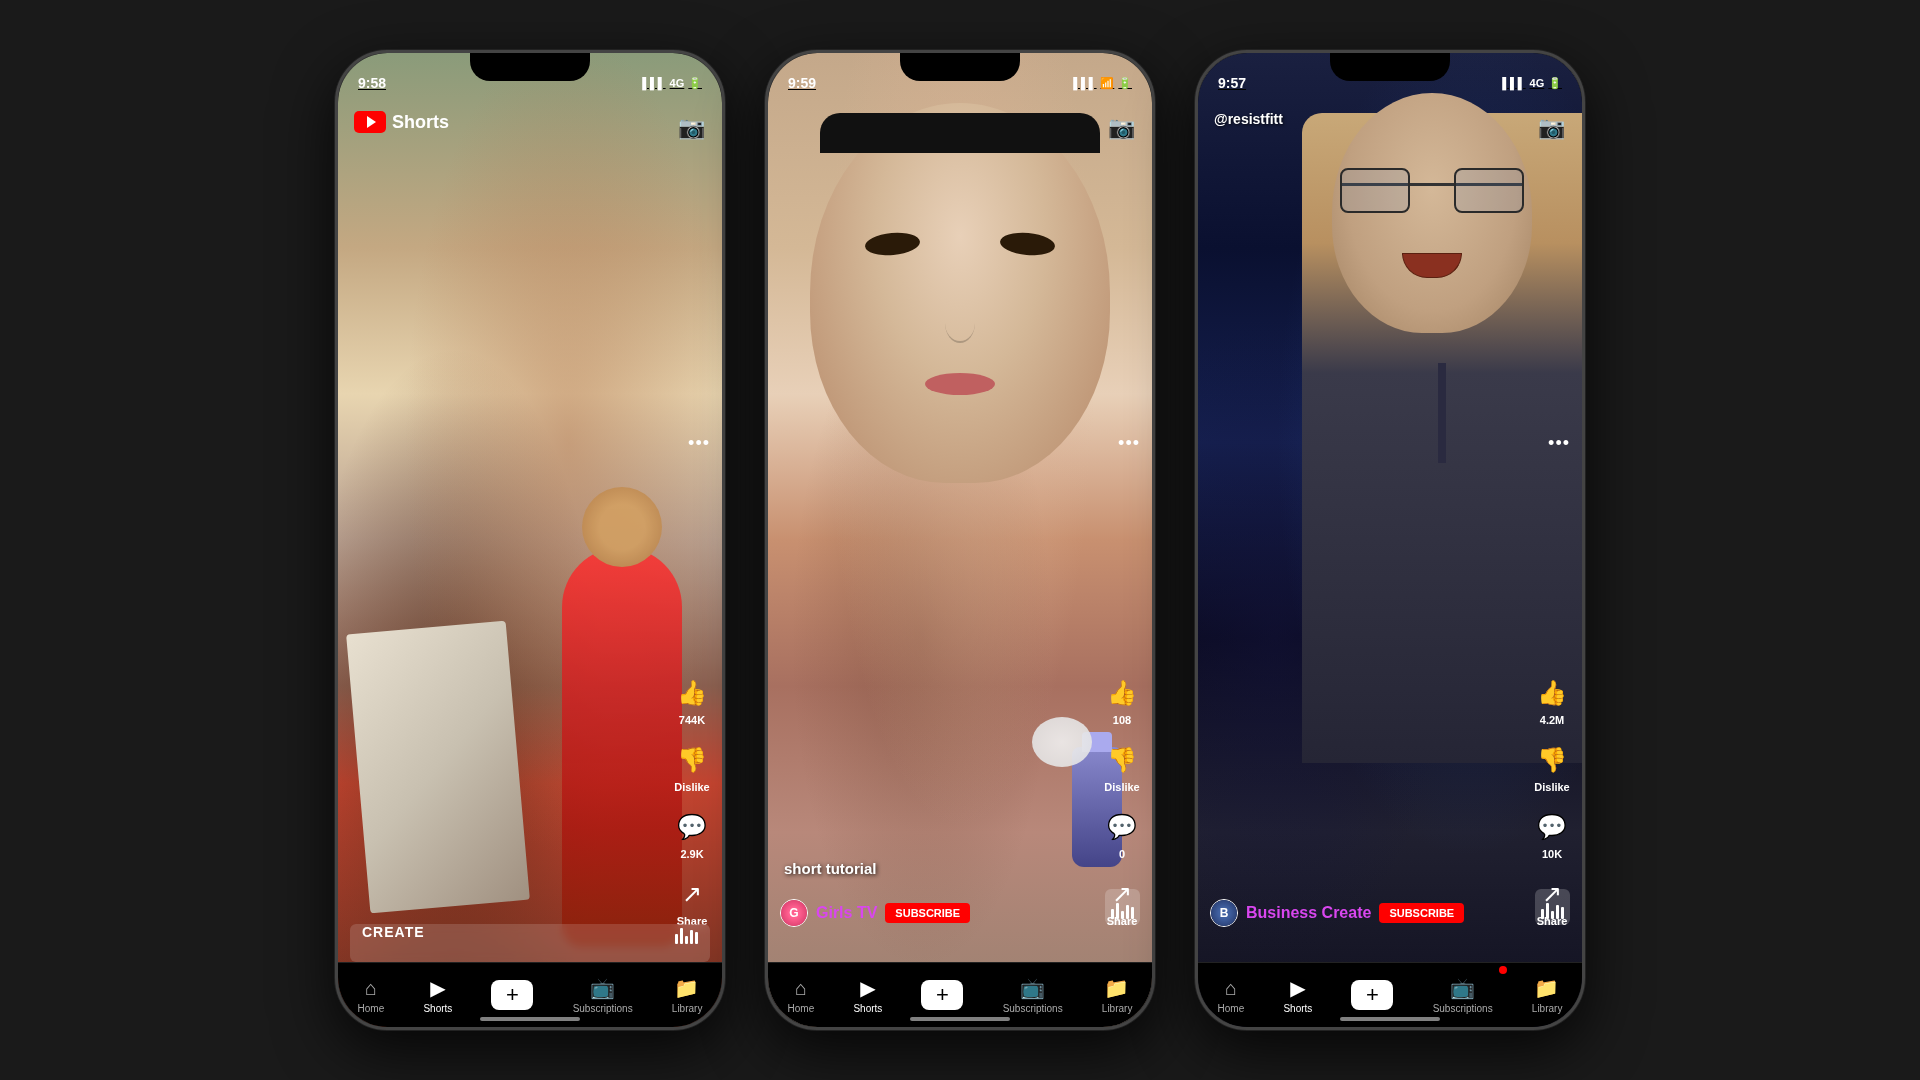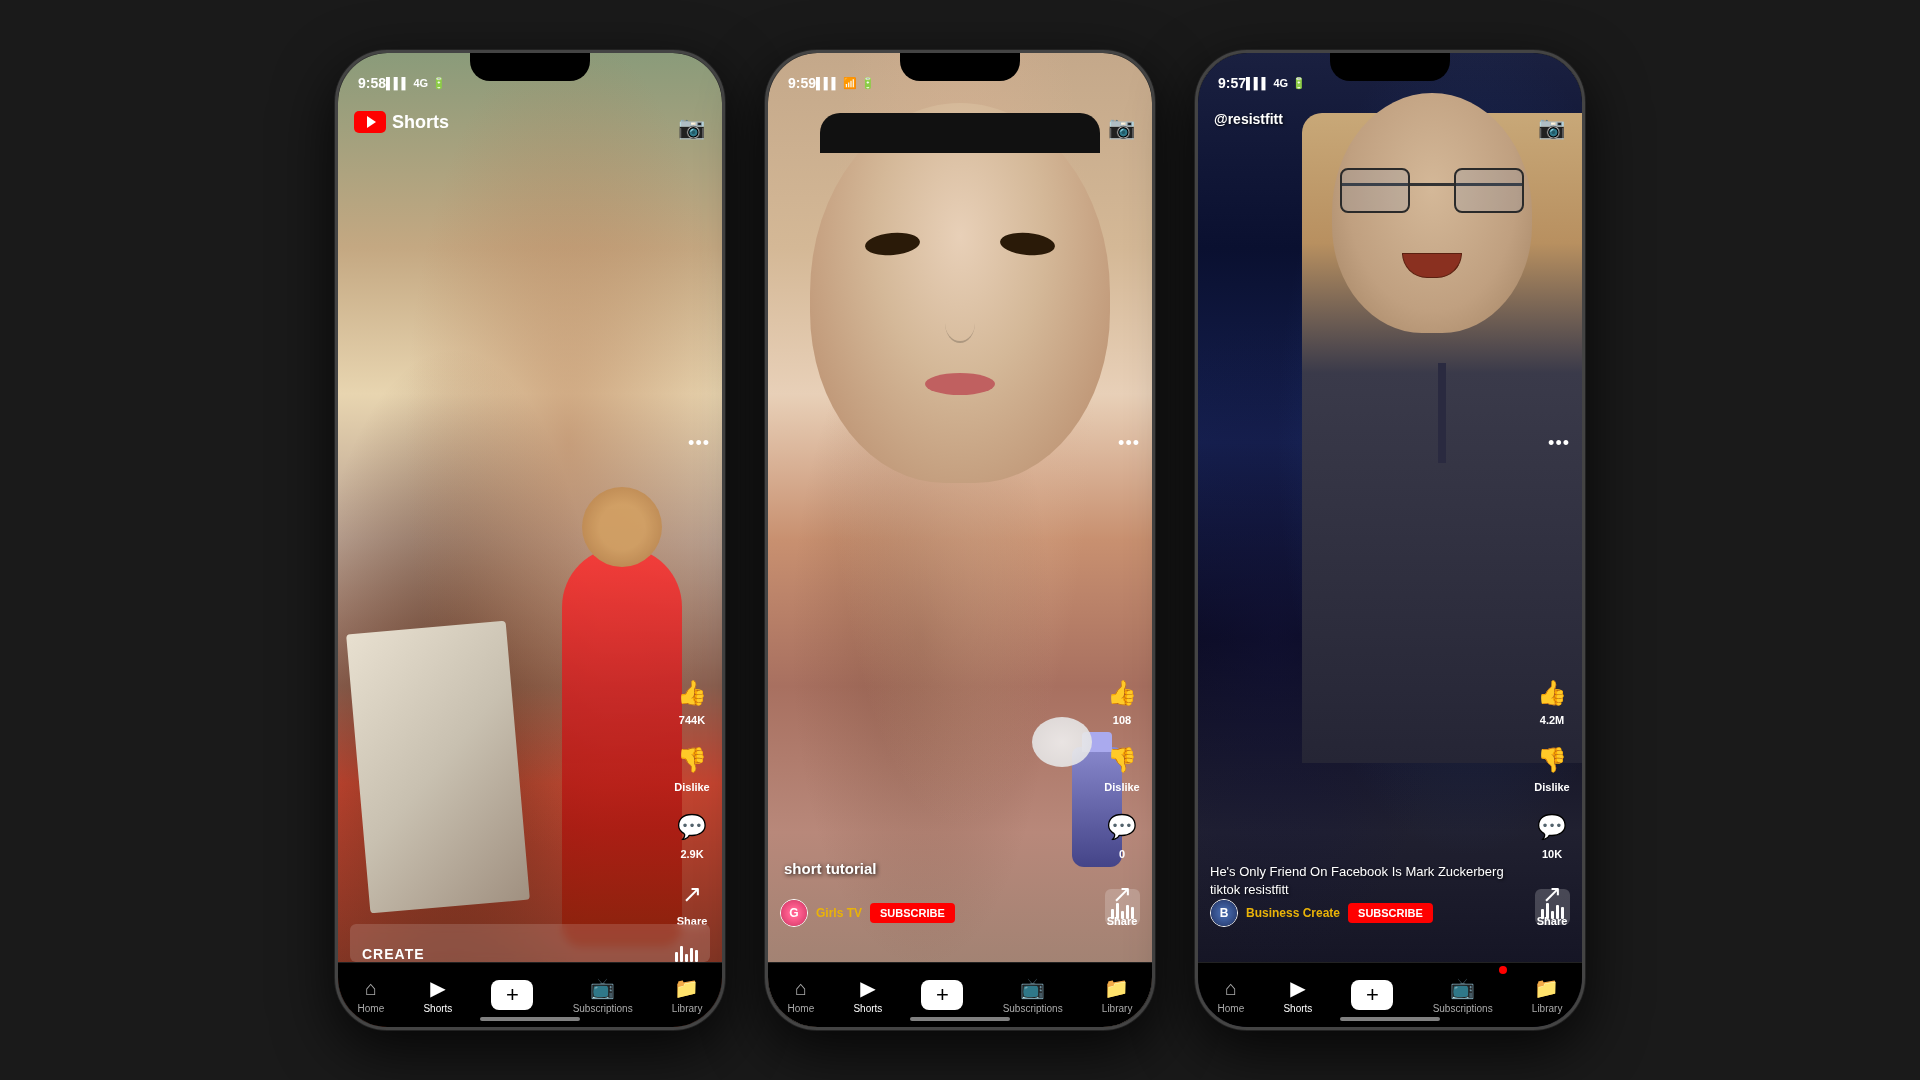--- a/index.html
+++ b/index.html
@@ -65,23 +65,24 @@
     }
 
     
     .status-bar {
       position: absolute;
       top: 0; left: 0; right: 0;
       height: 50px;
       z-index: 10;
       display: flex;
       align-items: center;
-      justify-content: flex-start;
+      justify-content: space-between;
       padding: 10px 20px 0;
       background: transparent;
+      text-decoration: underline;
     }
 
     .notch {
       position: absolute;
       top: 0;
       left: 50%;
       transform: translateX(-50%);
       width: 120px;
       height: 28px;
       background: #000;
@@ -307,22 +308,22 @@
       height: 100%;
       display: flex;
       align-items: center;
       justify-content: center;
       font-size: 12px;
       color: #fff;
       font-weight: bold;
     }
 
     .channel-name {
-      font-size: 12px;
-      color: #eab308;
+      font-size: 16px;
+      color: #d946ef;
       font-weight: 600;
     }
 
     .subscribe-btn {
       background: #ff0000;
       color: #fff;
       font-size: 11px;
       font-weight: 700;
       padding: 4px 10px;
       border-radius: 4px;
@@ -333,21 +334,21 @@
     
     .create-bar {
       position: absolute;
       bottom: 65px;
       left: 12px;
       right: 12px;
       height: 38px;
       background: rgba(255,255,255,0.15);
       border-radius: 6px;
       display: flex;
-      align-items: flex-end;
+      align-items: flex-start;
       justify-content: space-between;
       padding: 0 12px;
       z-index: 10;
       backdrop-filter: blur(4px);
     }
 
     .create-label {
       font-size: 14px;
       font-weight: 700;
       color: #fff;
@@ -793,23 +794,20 @@
         <div class="action-btn">
           <div class="action-icon">💬</div>
           <span class="action-count">10K</span>
         </div>
         <div class="action-btn">
           <div class="action-icon">↗</div>
           <span class="action-count">Share</span>
         </div>
       </div>
 
-      <div style="position:absolute;bottom:120px;left:12px;right:60px;z-index:10;">
-        <p class="video-title">He's Only Friend On Facebook Is Mark Zuckerberg tiktok resistfitt</p>
-      </div>
 
       <div style="position:absolute;bottom:100px;left:12px;right:60px;z-index:10;display:flex;align-items:center;gap:8px;">
         <div class="channel-avatar">
           <div class="avatar-biz">B</div>
         </div>
         <span class="channel-name">Business Create</span>
         <button class="subscribe-btn">SUBSCRIBE</button>
       </div>
 
       <div style="position:absolute;bottom:102px;right:12px;z-index:10;background:rgba(255,255,255,0.2);border-radius:6px;padding:6px;display:flex;gap:2px;align-items:flex-end;height:36px;">

